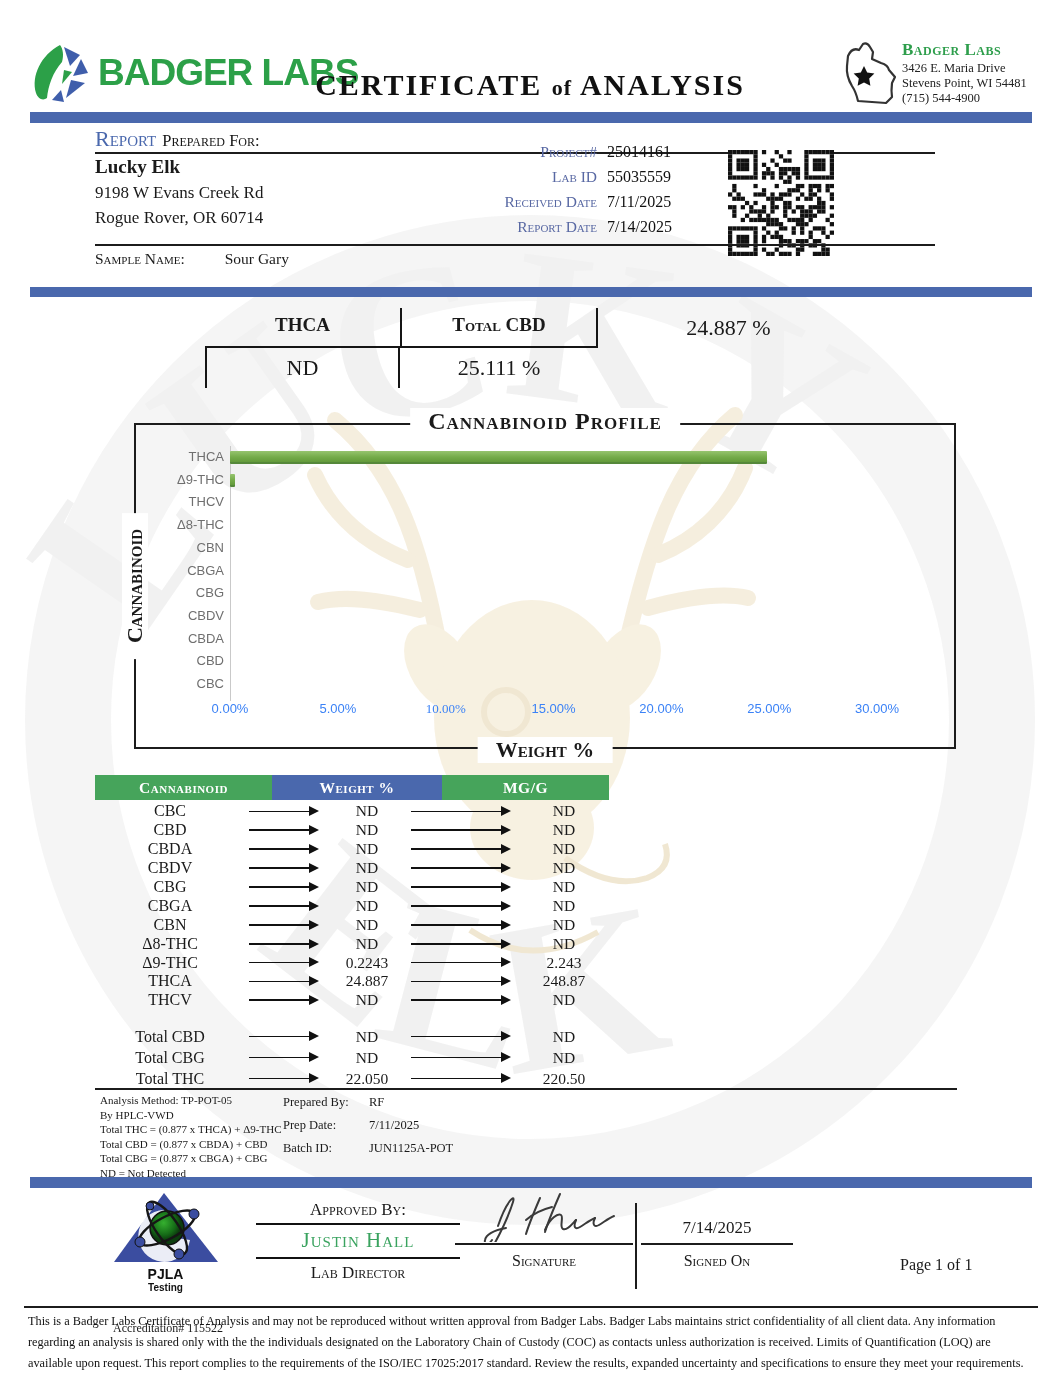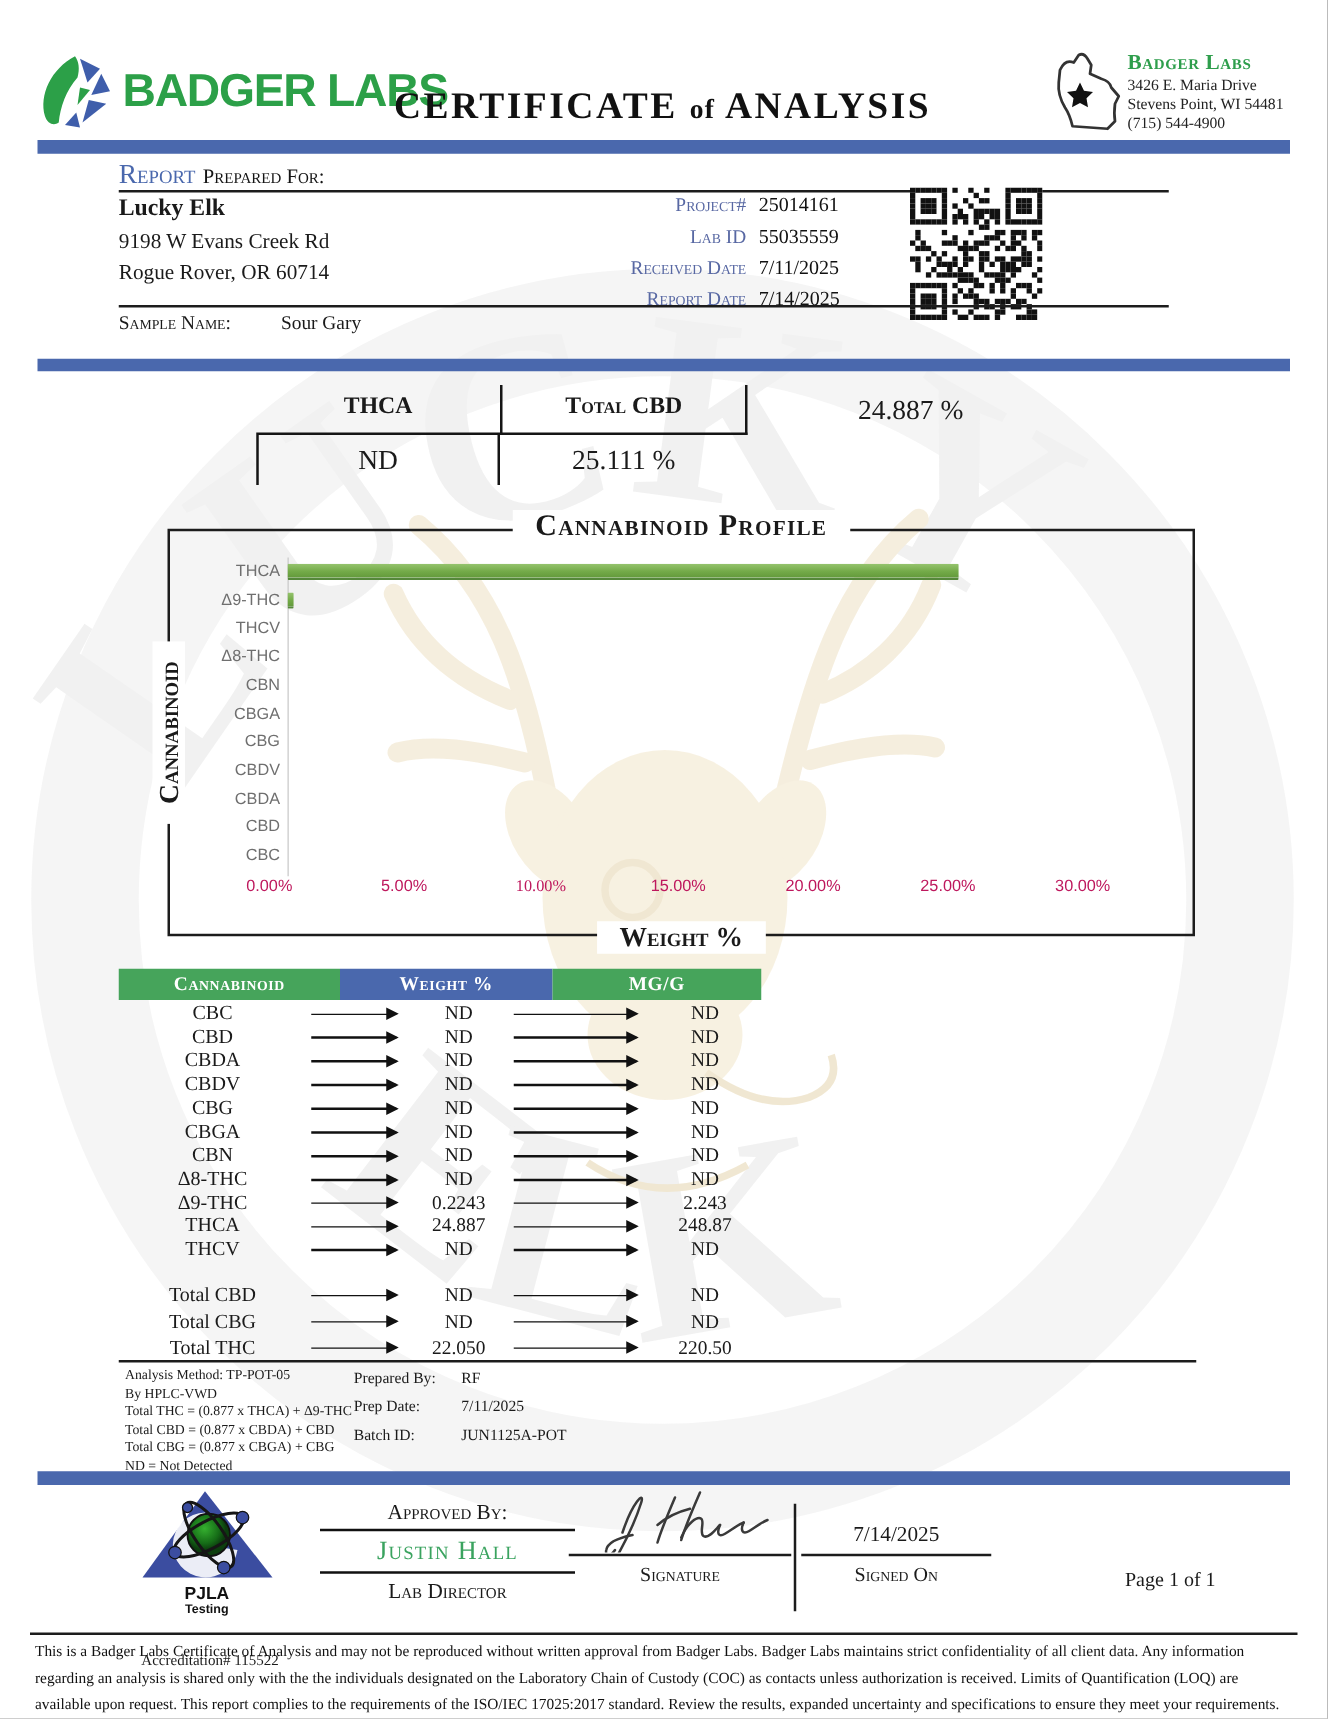--- a/index.html
+++ b/index.html
@@ -18,21 +18,21 @@
   #main-title .of{font-size:22px;letter-spacing:1px;}
   #lab-block{left:902px;top:40px;width:150px;line-height:1.22;}
   #lab-block .lab-name{color:#2e9e4c;font-size:17px;font-weight:bold;letter-spacing:.5px;}
   #lab-block .lab-line{font-size:12.5px;color:#222;}
   
   #report-heading{left:95px;top:126px;}
   #report-heading .rpt{color:#4a68ad;font-size:22px;}
   #report-heading .for{color:#151515;font-size:16.5px;margin-left:6px;}
   #client-name{left:95px;top:156px;font-size:19px;font-weight:bold;}
   .client-line{left:95px;font-size:17px;}
-  #meta{left:435px;top:156px;width:280px;}
+  #meta{left:435px;top:143px;width:280px;}
   .meta-row{display:flex;align-items:baseline;height:25px;}
   .meta-label{flex:1;text-align:right;color:#5868a3;font-size:15.5px;font-variant:small-caps;}
   .meta-value{width:108px;margin-left:10px;text-align:left;font-size:16px;color:#111;}
   #qr-box{left:728px;top:150px;width:106px;height:106px;}
   #sample-row{left:95px;top:250px;font-size:15.5px;}
   #sample-row .sv{margin-left:40px;font-size:15.5px;}
   
   #summary{left:205px;top:308px;width:654px;display:grid;grid-template-columns:195px 198px 261px;}
   .sum-h{font-weight:bold;font-size:19px;text-align:center;padding:6px 0 5px;border-bottom:2px solid #151515;}
   .sum-v{text-align:center;font-size:22px;padding:7px 0;}
@@ -44,22 +44,22 @@
   #chart-xlabel{position:absolute;left:50%;bottom:-16px;transform:translateX(-50%);background:#fff;
                padding:0 18px;font-size:22px;font-weight:bold;white-space:nowrap;}
   #chart-ylabel{position:absolute;left:-1px;top:50%;transform:translate(-50%,-50%) rotate(-90deg);
                background:#fff;padding:0 16px;font-size:22px;font-weight:bold;white-space:nowrap;}
   .cat-label{position:absolute;right:0;width:100%;text-align:right;font-family:"Liberation Sans",sans-serif;
              font-size:13px;color:#6f6f6f;line-height:22.7px;}
   #chart-labels{position:absolute;left:4px;top:21px;width:84px;height:250px;}
   #chart-axis{position:absolute;left:94px;top:21px;width:1px;height:255px;background:#c9c9c9;}
   .bar{position:absolute;height:11px;background:linear-gradient(to bottom,#96c46e 0%,#74ab49 55%,#639a3b 100%);
        border-bottom:2px solid #55883a;border-radius:1px;}
-  .tick{position:absolute;top:276px;width:66px;font-family:"Liberation Sans",sans-serif;
-        font-size:13px;color:#be185d;}
+  .tick{position:absolute;top:276px;width:66px;text-align:center;font-family:"Liberation Sans",sans-serif;
+        font-size:13px;color:#3b82f6;}
   
   #res-header{left:95px;top:775px;width:514px;display:grid;grid-template-columns:177px 170px 167px;height:25px;}
   .res-h{color:#fff;font-weight:bold;font-size:15.5px;text-align:center;letter-spacing:.5px;line-height:25px;}
   .res-rows{left:95px;width:514px;}
   .res-row{display:grid;grid-template-columns:150px 82px 80px 112px 90px;align-items:center;height:18.9px;}
   .tot-row{height:21px;}
   .cell-name{text-align:center;font-size:16px;}
   .cell-val{text-align:center;font-size:15.5px;}
   .arrow{position:relative;height:1.8px;background:#111;margin:0 10px 0 4px;}
   .arrow::after{content:"";position:absolute;right:-2px;top:-4.2px;width:0;height:0;

